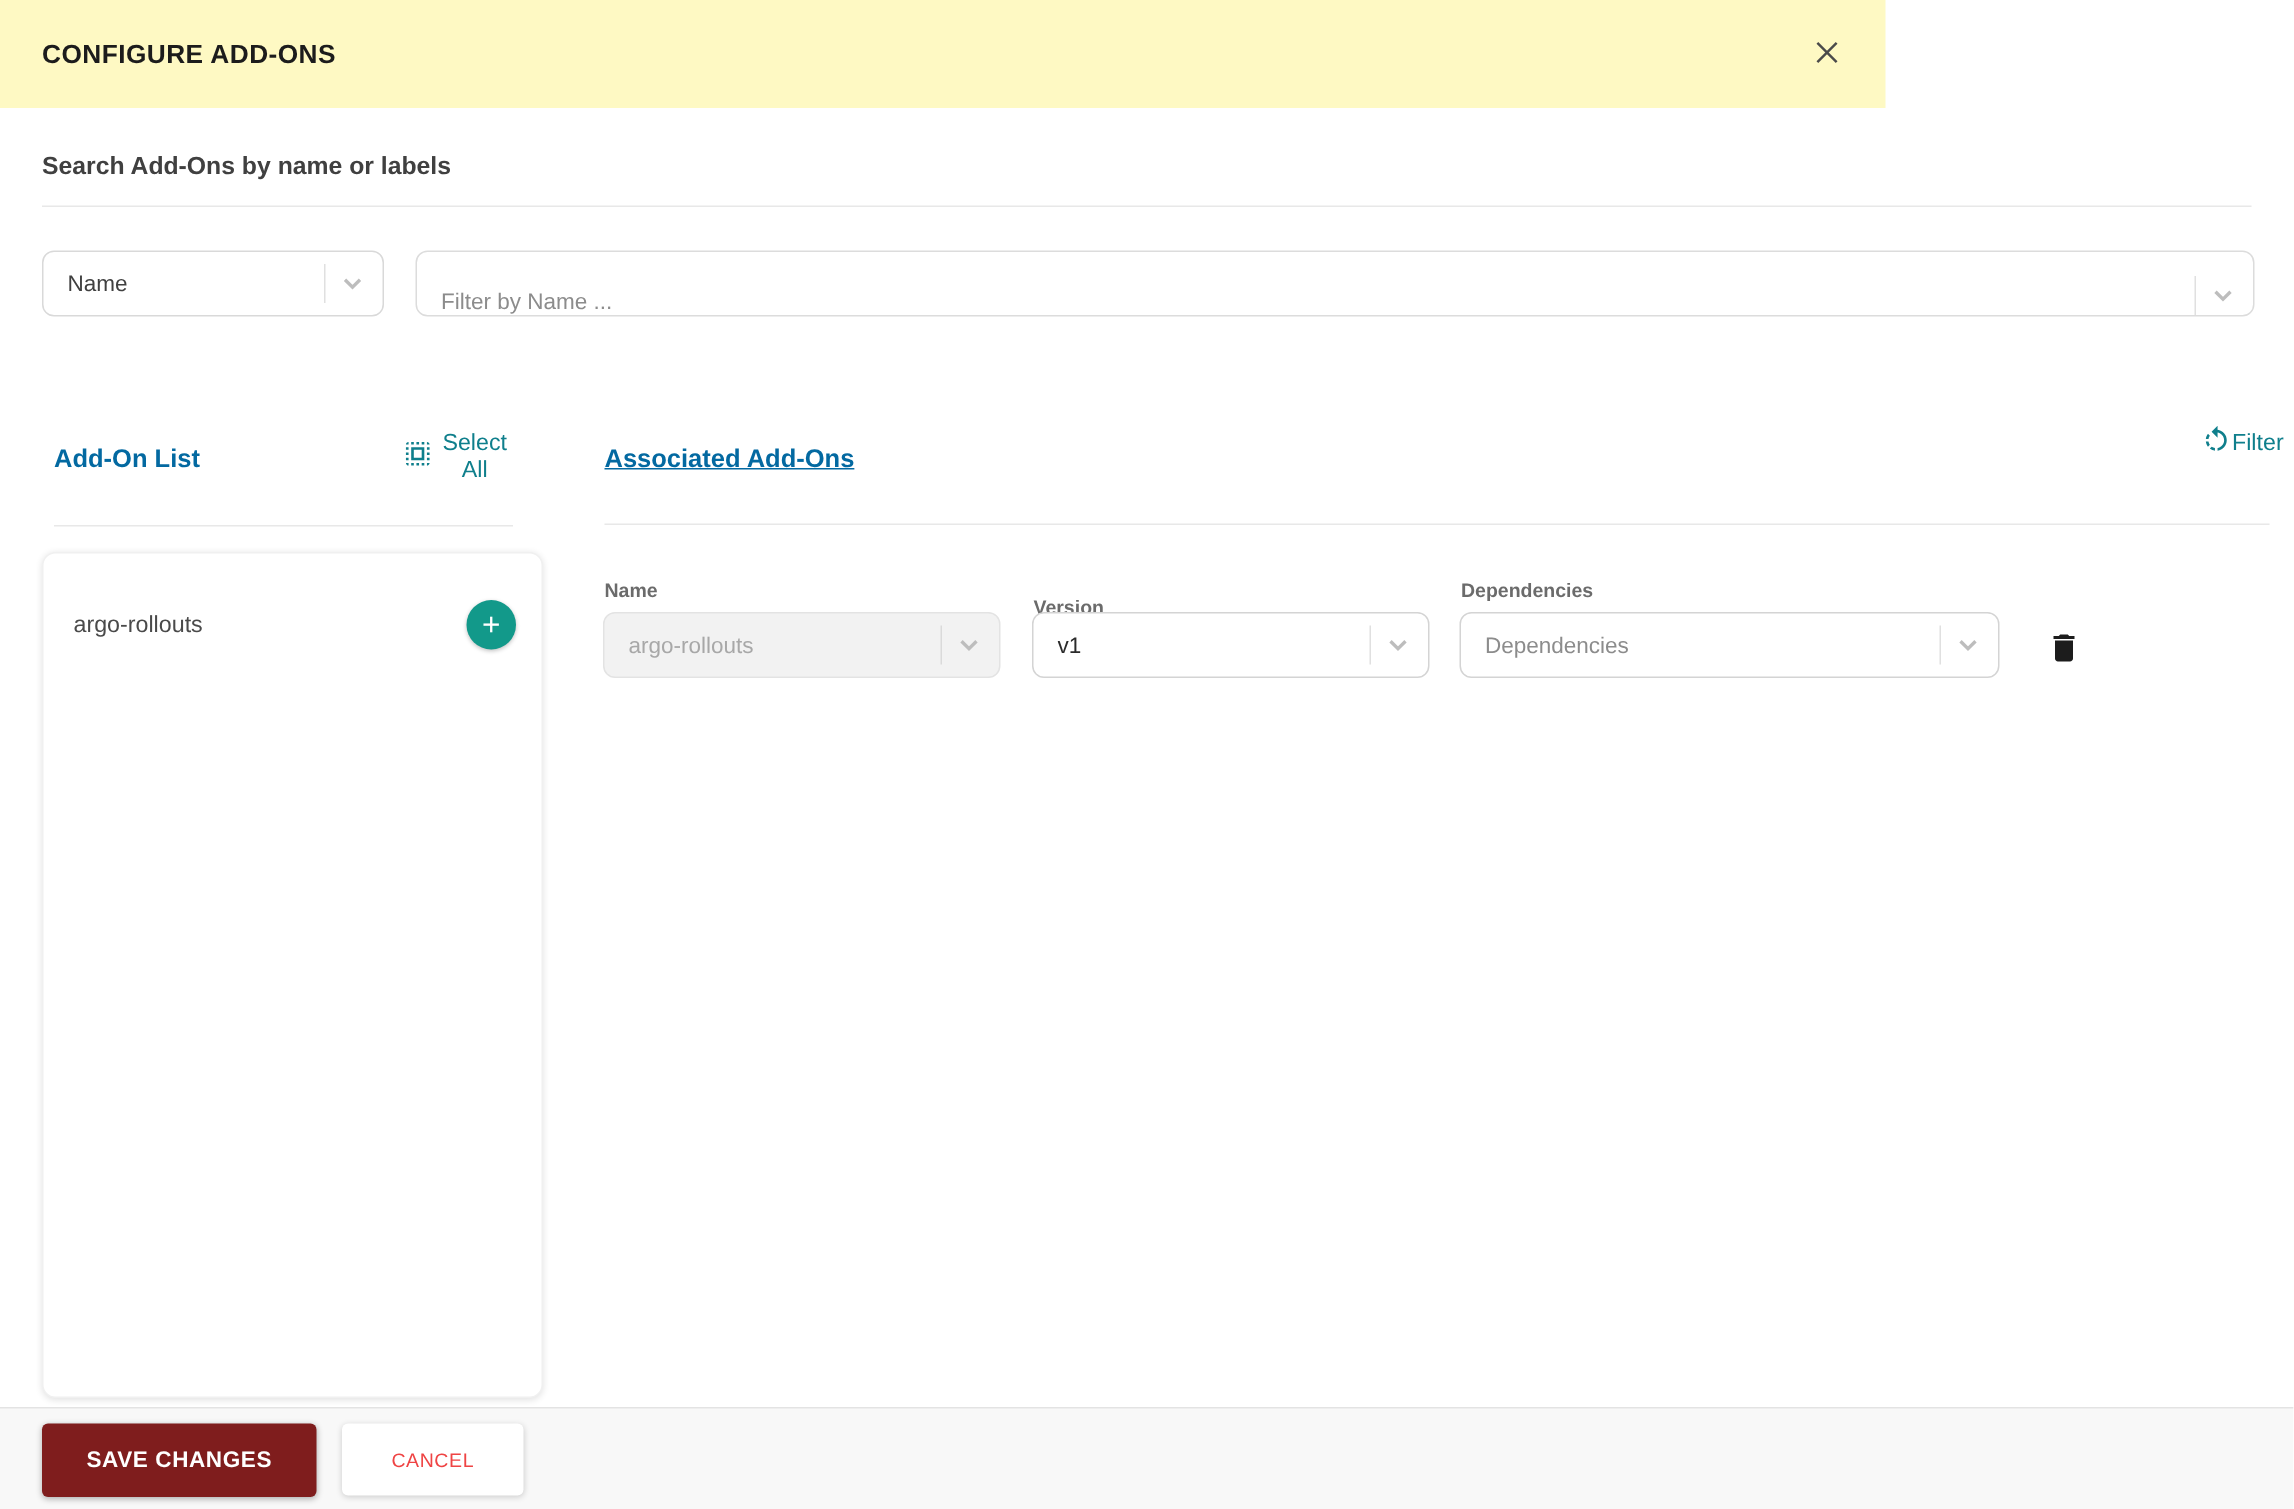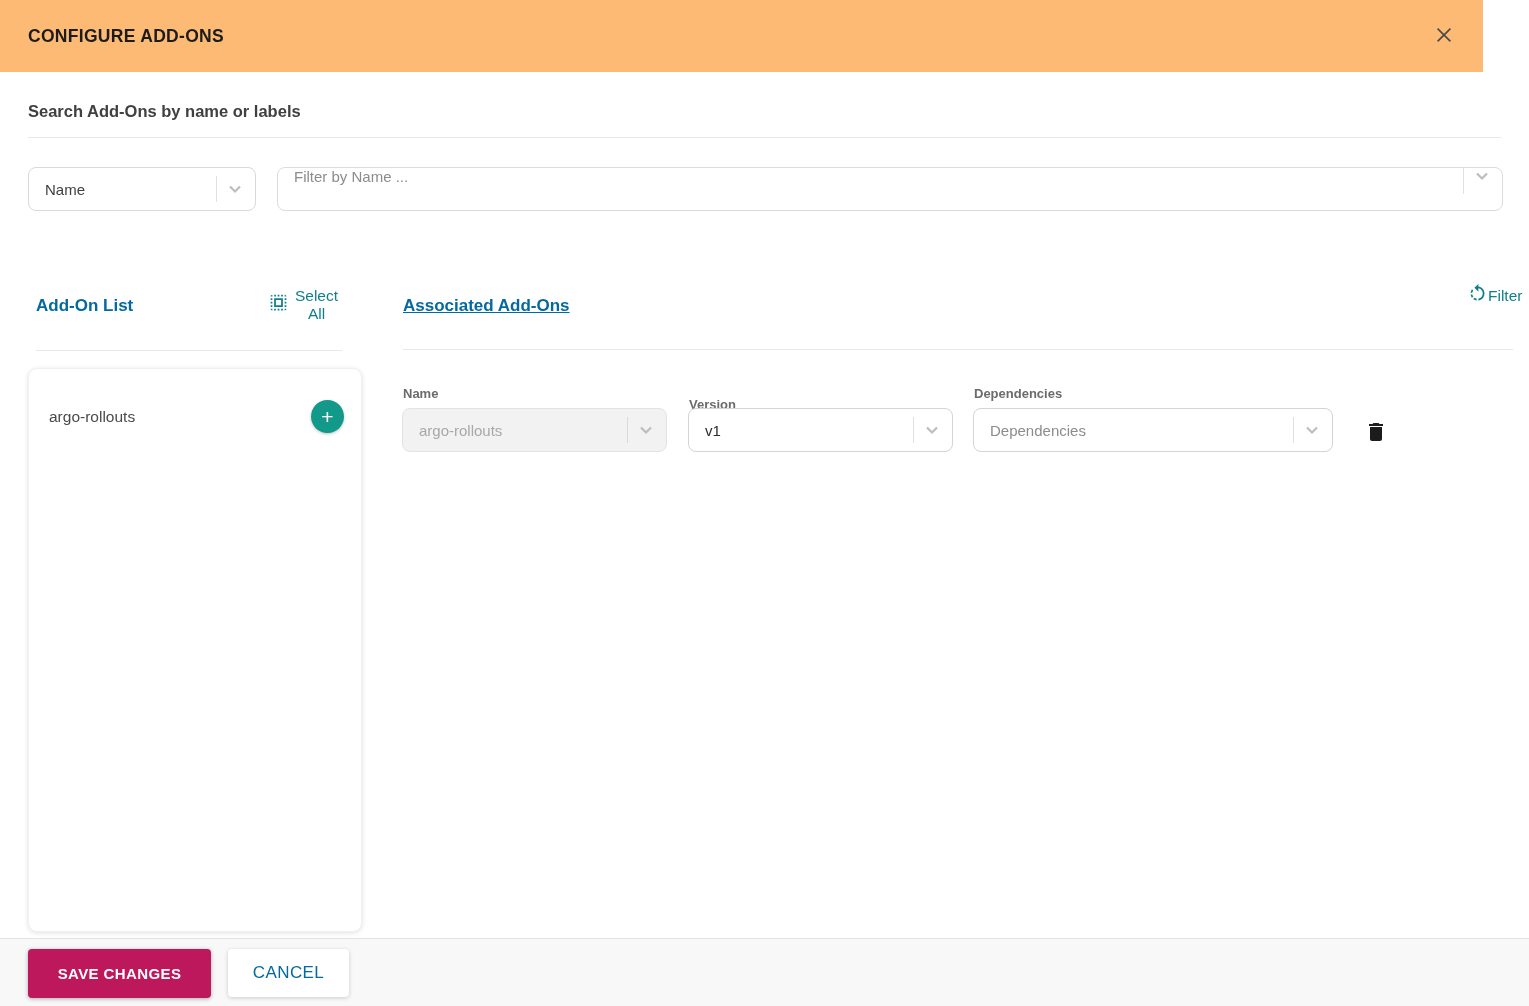--- a/index.html
+++ b/index.html
@@ -8,22 +8,22 @@
     font-family:"Liberation Sans", sans-serif;
     background:#ffffff;
     color:#1f1f1f;
     position:relative;
     overflow:hidden;
   }
   .stage { position:absolute; inset:0; }
 
   
   .dlg-header {
-    position:absolute; left:0; top:0; width:1483px; height:72px;
-    background:#fdba74;
+    position:absolute; left:0; top:0; width:1257px; height:72px;
+    background:#fef9c3;
     display:flex; align-items:center; justify-content:space-between;
     padding:0 22px 0 28px;
   }
   .dlg-title { font-size:17.5px; font-weight:700; letter-spacing:.3px; color:#1c1c1c; }
   .close-btn {
     width:34px; height:34px; border:none; background:transparent; cursor:pointer;
     display:flex; align-items:center; justify-content:center;
   }
   .close-btn svg { width:22px; height:22px; stroke:#4a4a4a; stroke-width:1.8; }
 
@@ -44,21 +44,21 @@
   .selectbox .val { flex:1; font-size:15px; color:#404040; white-space:nowrap; overflow:hidden; }
   .selectbox .sep { width:1px; height:26px; background:#e0e0e0; margin:0 10px 0 8px; }
   .selectbox .chev { width:16px; height:16px; flex:0 0 auto; }
   .selectbox .chev svg { width:16px; height:16px; stroke:#bdbdbd; stroke-width:2.2; fill:none; }
 
   .field-type-select { left:28px; top:167px; width:228px; }
 
   .filter-box {
     position:absolute; left:277px; top:167px; width:1226px; height:44px;
     border:1px solid #dcdcdc; border-radius:8px; background:#fff;
-    display:flex; align-items:flex-start; padding:0 12px 0 16px;
+    display:flex; align-items:flex-end; padding:0 12px 0 16px;
   }
   .filter-box input {
     flex:1; border:none; outline:none; font-size:15px; color:#404040;
     font-family:"Liberation Sans", sans-serif; background:transparent;
   }
   .filter-box input::placeholder { color:#8c8c8c; opacity:1; }
   .filter-box .sep { width:1px; height:26px; background:#e0e0e0; margin:0 10px 0 8px; }
   .filter-box .chev svg { width:16px; height:16px; stroke:#bdbdbd; stroke-width:2.2; fill:none; }
 
   
@@ -122,29 +122,29 @@
   }
   .trash-btn svg { width:24px; height:24px; fill:#1c1c1c; }
 
   
   .dlg-footer {
     position:absolute; left:0; top:938px; width:1529px; height:68px;
     background:#f8f8f8; border-top:1px solid #e3e3e3;
   }
   .save-btn {
     position:absolute; left:28px; top:10px; width:183px; height:49px;
-    background:#be185d; color:#ffffff; border:none; border-radius:4px;
+    background:#7f1d1d; color:#ffffff; border:none; border-radius:4px;
     font-size:15px; font-weight:700; letter-spacing:.4px; cursor:pointer;
     box-shadow:0 1px 4px rgba(0,0,0,.3);
     font-family:"Liberation Sans", sans-serif;
   }
   .cancel-btn {
     position:absolute; left:228px; top:10px; width:121px; height:48px;
-    background:#ffffff; color:#0369a1; border:none; border-radius:4px;
-    font-size:17px; font-weight:500; letter-spacing:.4px; cursor:pointer;
+    background:#ffffff; color:#ef4444; border:none; border-radius:4px;
+    font-size:13px; font-weight:500; letter-spacing:.4px; cursor:pointer;
     box-shadow:0 1px 4px rgba(0,0,0,.18);
     font-family:"Liberation Sans", sans-serif;
   }
 </style>
 </head>
 <body>
 
 <div class="stage">
 
   <div class="dlg-header">

